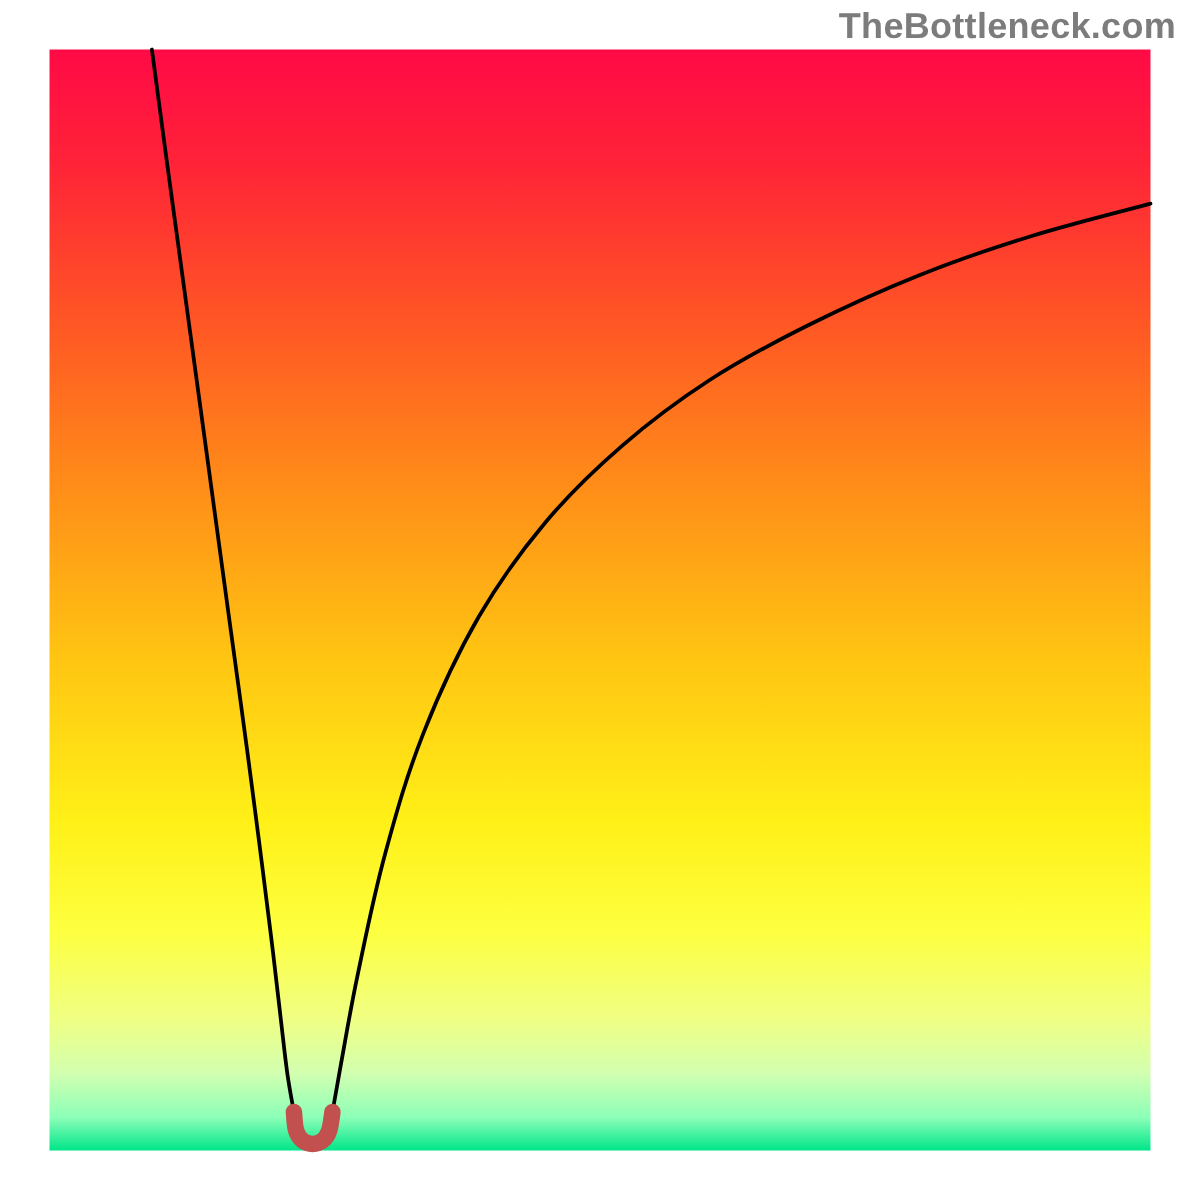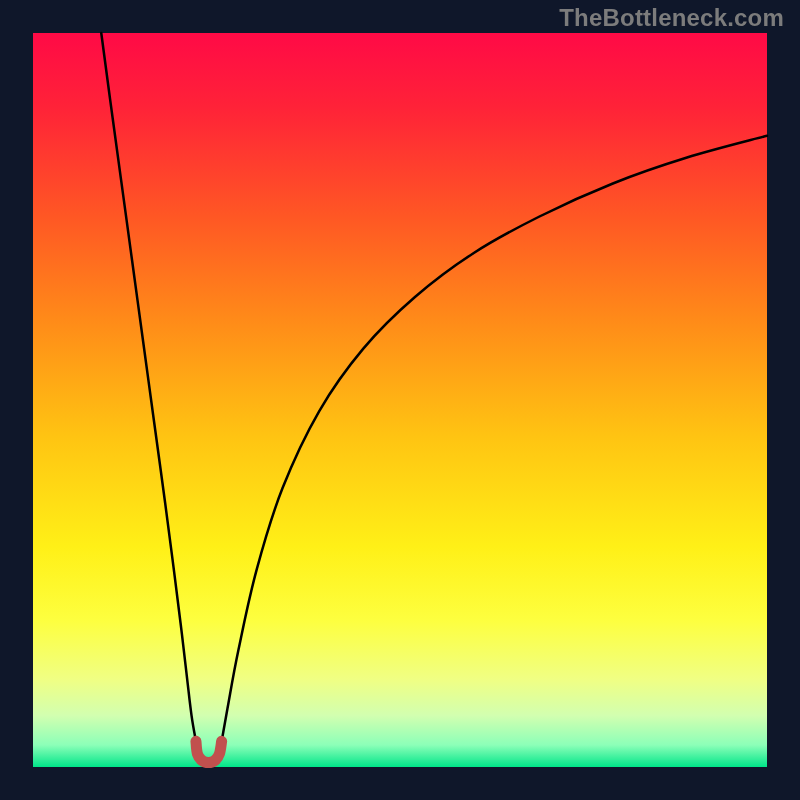--- a/index.html
+++ b/index.html
@@ -9,21 +9,21 @@
     height: 800px;
     background: #000;
     overflow: hidden;
   }
   .frame {
     position: absolute;
     left: 0;
     top: 0;
     width: 800px;
     height: 800px;
-    background: #0f172a;
+    background: #ffffff;
   }
   .watermark {
     position: absolute;
     top: 4px;
     right: 16px;
     font-family: Arial, Helvetica, sans-serif;
     font-size: 24px;
     font-weight: 600;
     color: #7c7c7c;
     letter-spacing: 0.2px;

